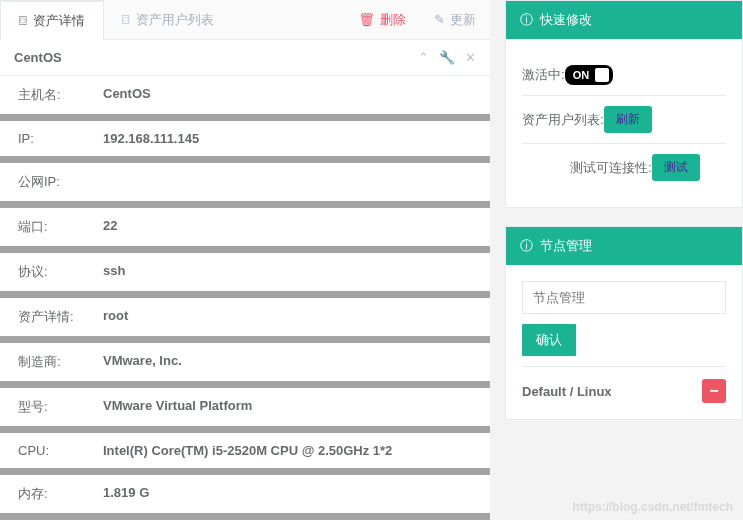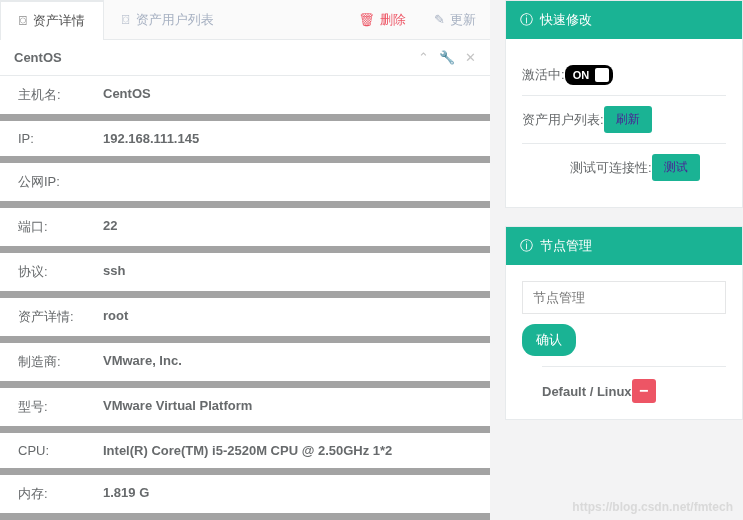--- a/index.html
+++ b/index.html
@@ -30,24 +30,24 @@
 .side-header { background: #1ab394; color: #fff; padding: 10px 14px; display: flex; align-items: center; gap: 7px; font-size: 13px; }
 .side-body { padding: 16px; }
 .side-row { display: flex; align-items: center; justify-content: flex-start; padding: 10px 0; border-bottom: 1px solid #e7eaec; }
 .side-row:last-child { border-bottom: none; margin-left: 48px; }
 .side-row-label { color: #676a6c; }
 
 .toggle-on { background: #000000; color: #fff; font-size: 11px; font-weight: 700; padding: 3px 4px 3px 8px; border-radius: 8px; display: inline-flex; align-items: center; gap: 6px; }
 .toggle-knob { width: 14px; height: 14px; background: #fff; border-radius: 2px; }
 
 .btn-sm { background: #1ab394; color: #4c1d95; border: none; padding: 5px 12px; border-radius: 3px; font-size: 12px; cursor: pointer; }
-.btn-confirm { background: #1ab394; color: #fff; border: none; padding: 7px 14px; border-radius: 13px; font-size: 13px; cursor: pointer; margin-top: 10px; }
+.btn-confirm { background: #1ab394; color: #fff; border: none; padding: 7px 14px; border-radius: 1px; font-size: 13px; cursor: pointer; margin-top: 10px; }
 
 .node-input { width: 100%; padding: 8px 10px; border: 1px solid #e5e6e7; font-size: 13px; color: #999; }
-.node-row { display: flex; align-items: center; justify-content: flex-start; padding: 12px 0 0 0; margin-top: 10px; border-top: 1px solid #e7eaec; margin-left: 20px; }
+.node-row { display: flex; align-items: center; justify-content: space-between; padding: 12px 0 0 0; margin-top: 10px; border-top: 1px solid #e7eaec; }
 .node-label { font-weight: 700; color: #676a6c; }
 .btn-remove { background: #ed5565; color: #fff; border: none; width: 24px; height: 24px; border-radius: 3px; font-size: 16px; font-weight: 700; cursor: pointer; line-height: 1; }
 
 .icon { display: inline-block; }
 .watermark { position: absolute; bottom: 6px; right: 10px; color: #d9d9d9; font-size: 12px; font-weight: bold; }
 </style>
 </head>
 <body>
 
 <div class="container">

